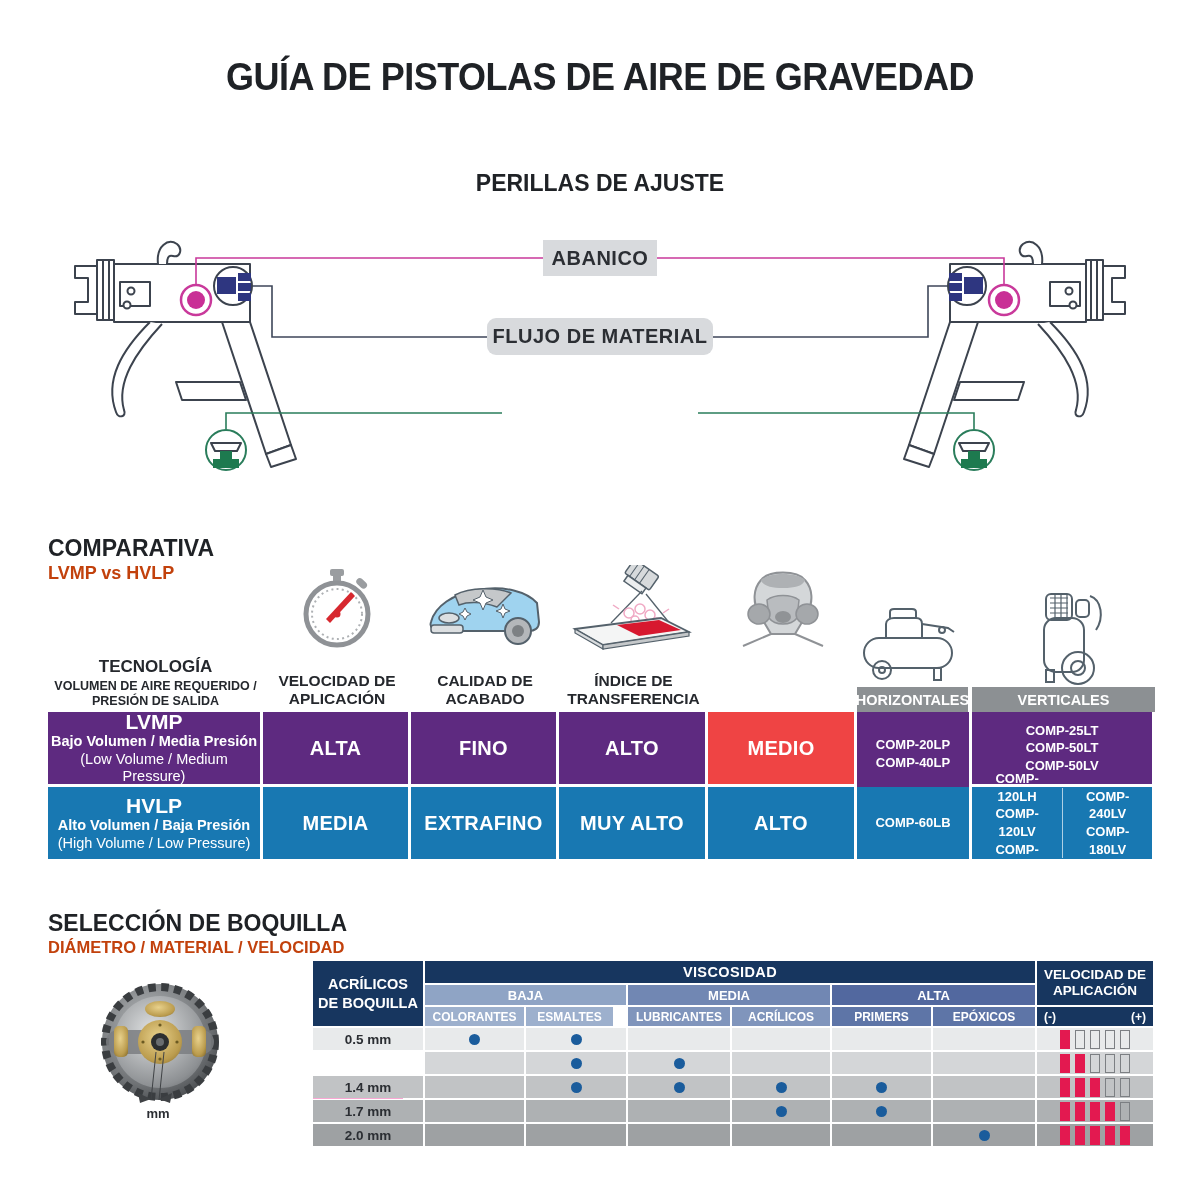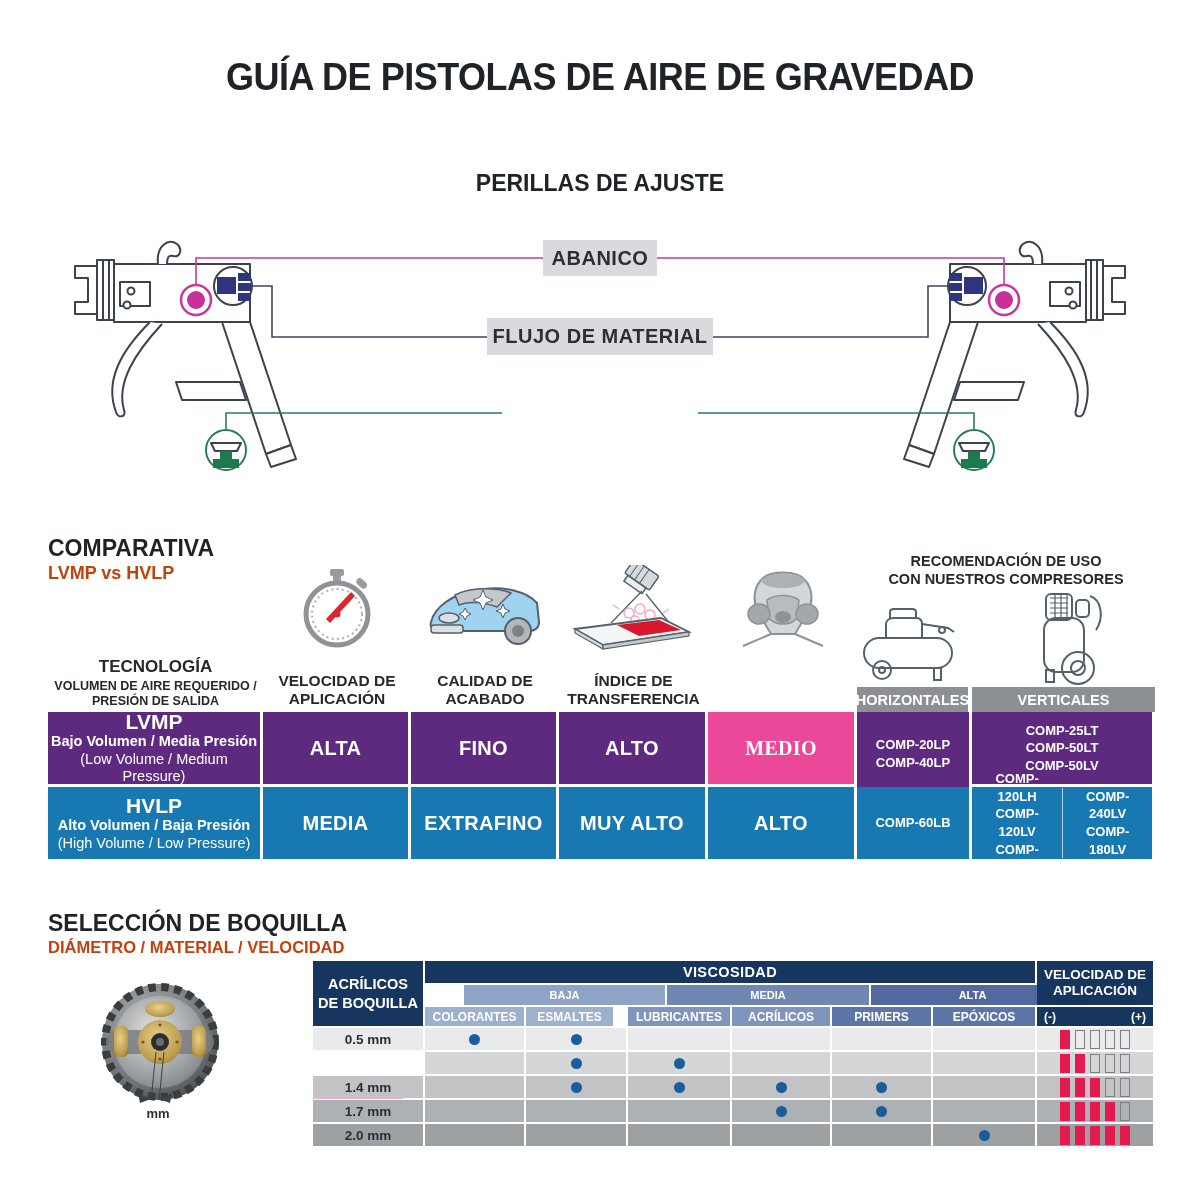--- a/index.html
+++ b/index.html
@@ -34,21 +34,21 @@
   .cmp-cell .t-desc-en{font-size:14.5px;font-weight:400;line-height:1.2;}
   .cmp-cell.comps{font-size:13px;font-weight:600;line-height:1.35;white-space:pre-line;}
   .cmp-cell.vgroups{flex-direction:row;justify-content:center;align-items:center;gap:0;}
   .vgroup{white-space:pre-line;padding:0 9px;text-align:center;}
   .vgroup.divided{border-left:1px solid rgba(255,255,255,.65);}
 
   .nt-cell{position:absolute;display:flex;align-items:center;justify-content:center;text-align:center;
            color:#fff;font-weight:700;box-sizing:border-box;}
   .nt-navy{background:var(--navy);}
   .nt-visc{font-size:14.5px;letter-spacing:.4px;}
-  .nt-grp{font-size:11px;margin-left:39px;}
+  .nt-grp{font-size:13px;}
   .nt-mat{font-size:12px;}
   .nt-diam-h{font-size:14.5px;line-height:1.25;}
   .nt-speed-h{font-size:13.5px;line-height:1.2;}
   .nt-minmax{justify-content:space-between;padding:0 7px;font-size:12px;}
   .nt-rowlabel{color:#2b2e33;font-size:13.5px;font-weight:700;}
   .dot{width:11px;height:11px;border-radius:50%;background:var(--dot);}
   .bars{display:flex;gap:5px;align-items:center;}
   .bar{width:10px;height:19px;box-sizing:border-box;border:1.5px solid #7c7f83;background:transparent;}
   .bar.filled{background:var(--bar);border-color:var(--bar);}
 </style>
@@ -102,21 +102,21 @@
       <path d="M196,63 V36 H543" stroke="var(--c-abanico)"></path>
       <path d="M657,36 H1004 V63" stroke="var(--c-abanico)"></path>
       <path d="M252,64 H272 V115 H487" stroke="var(--c-flujo)"></path>
       <path d="M713,115 H928 V64 H948" stroke="var(--c-flujo)"></path>
       <path d="M226,207 V191 H502" stroke="var(--c-presion)"></path>
       <path d="M698,191 H974 V207" stroke="var(--c-presion)"></path>
     </g>
   </svg>
 
   <div class="abs knob-label center" style="left:543px;top:240px;width:114px;height:36px;">ABANICO</div>
-  <div class="abs knob-label center" style="left:487px;top:318px;width:226px;height:37px;">FLUJO DE MATERIAL</div>
+  <div class="abs knob-label center" style="left:487px;top:318px;width:226px;height:37px;border-radius:9px;">FLUJO DE MATERIAL</div>
 
   <div class="abs sec-h" style="left:48px;top:535px;">COMPARATIVA</div>
   <div class="abs sec-sub" style="left:48px;top:563px;">LVMP vs HVLP</div>
 
   <svg class="abs" style="left:301px;top:568px;" width="72" height="82" viewBox="0 0 72 82">
     <rect x="29" y="1" width="14" height="7" rx="2" fill="#9a9da0"></rect>
     <rect x="32" y="7" width="8" height="6" fill="#9a9da0"></rect>
     <rect x="55" y="12" width="12" height="7" rx="3.5" fill="#9a9da0" transform="rotate(42 61 15)"></rect>
     <circle cx="36" cy="46" r="31" fill="#fff" stroke="#8f9296" stroke-width="5"></circle>
     <circle cx="36" cy="46" r="25" fill="none" stroke="#aeb1b4" stroke-width="2" stroke-dasharray="2 3.3"></circle>
@@ -167,22 +167,20 @@
     <path d="M24,10 C32,0 60,0 68,10 C76,19 76,32 71,42 L58,64 L34,64 L21,42 C16,32 16,19 24,10 Z" fill="#d4d7d9" stroke="#8f9296" stroke-width="2"></path>
     <path d="M24,10 C32,2 60,2 68,10 C66,16 58,18 46,18 C34,18 26,16 24,10 Z" fill="#aeb1b4"></path>
     <path d="M30,30 C38,24 54,24 62,30 L60,48 C54,56 38,56 32,48 Z" fill="#b9bcbf" stroke="#8f9296" stroke-width="1.5"></path>
     <ellipse cx="22" cy="44" rx="11" ry="10" fill="#a5a8ab" stroke="#8f9296" stroke-width="1.5"></ellipse>
     <ellipse cx="70" cy="44" rx="11" ry="10" fill="#a5a8ab" stroke="#8f9296" stroke-width="1.5"></ellipse>
     <ellipse cx="46" cy="47" rx="8" ry="6" fill="#909396"></ellipse>
     <line x1="34" y1="64" x2="6" y2="76" stroke="#8f9296" stroke-width="2"></line>
     <line x1="58" y1="64" x2="86" y2="76" stroke="#8f9296" stroke-width="2"></line>
   </svg>
 
-  <div class="abs rec-h pre" style="left:856px;top:552px;width:300px;">RECOMENDACIÓN DE USO
-CON NUESTROS COMPRESORES</div>
 
   <svg class="abs" style="left:856px;top:602px;" width="115" height="82" viewBox="0 0 115 82" fill="none" stroke="#54616b" stroke-width="2">
     <rect x="8" y="36" width="88" height="30" rx="15"></rect>
     <path d="M30,36 L30,22 C30,18 34,16 38,16 L60,16 C64,16 66,18 66,22 L66,36"></path>
     <path d="M34,16 L34,10 C34,8 36,7 38,7 L56,7 C58,7 60,8 60,10 L60,16"></path>
     <path d="M66,22 L92,26 L98,30" stroke-width="2"></path>
     <circle cx="86" cy="28" r="3"></circle>
     <circle cx="26" cy="68" r="9"></circle>
     <circle cx="26" cy="68" r="3"></circle>
     <rect x="78" y="66" width="7" height="12"></rect>
@@ -216,21 +214,21 @@
 
   <div id="comparativa-rows">
       <div class="cmp-cell tech" style="left: 48px; top: 712px; width: 212px; height: 72px; background: rgb(94, 42, 128);">
         <div class="t-name">LVMP</div>
         <div class="t-desc">Bajo Volumen / Media Presión</div>
         <div class="t-desc-en">(Low Volume / Medium Pressure)</div>
       </div>
       <div class="cmp-cell val" style="left: 263px; top: 712px; width: 145px; height: 72px; background: rgb(94, 42, 128);">ALTA</div>
       <div class="cmp-cell val" style="left: 411px; top: 712px; width: 145px; height: 72px; background: rgb(94, 42, 128);">FINO</div>
       <div class="cmp-cell val" style="left: 559px; top: 712px; width: 146px; height: 72px; background: rgb(94, 42, 128);">ALTO</div>
-      <div class="cmp-cell val" style="left: 708px; top: 712px; width: 146px; height: 72px; background: #ec4899; font-family: Liberation Serif, serif;">MEDIO</div>
+      <div class="cmp-cell val" style="left: 708px; top: 712px; width: 146px; height: 72px; background: #ef4444;">MEDIO</div>
       <div class="cmp-cell comps" style="left: 857px; top: 712px; width: 112px; height: 84px; background: rgb(94, 42, 128);">COMP-20LP
 COMP-40LP</div>
       <div class="cmp-cell comps vgroups" style="left: 972px; top: 712px; width: 180px; height: 72px; background: rgb(94, 42, 128);"><div class="vgroup">COMP-25LT
 COMP-50LT
 COMP-50LV</div></div>
       <div class="cmp-cell tech" style="left: 48px; top: 787px; width: 212px; height: 72px; background: rgb(24, 120, 178);">
         <div class="t-name">HVLP</div>
         <div class="t-desc">Alto Volumen / Baja Presión</div>
         <div class="t-desc-en">(High Volume / Low Pressure)</div>
       </div>

